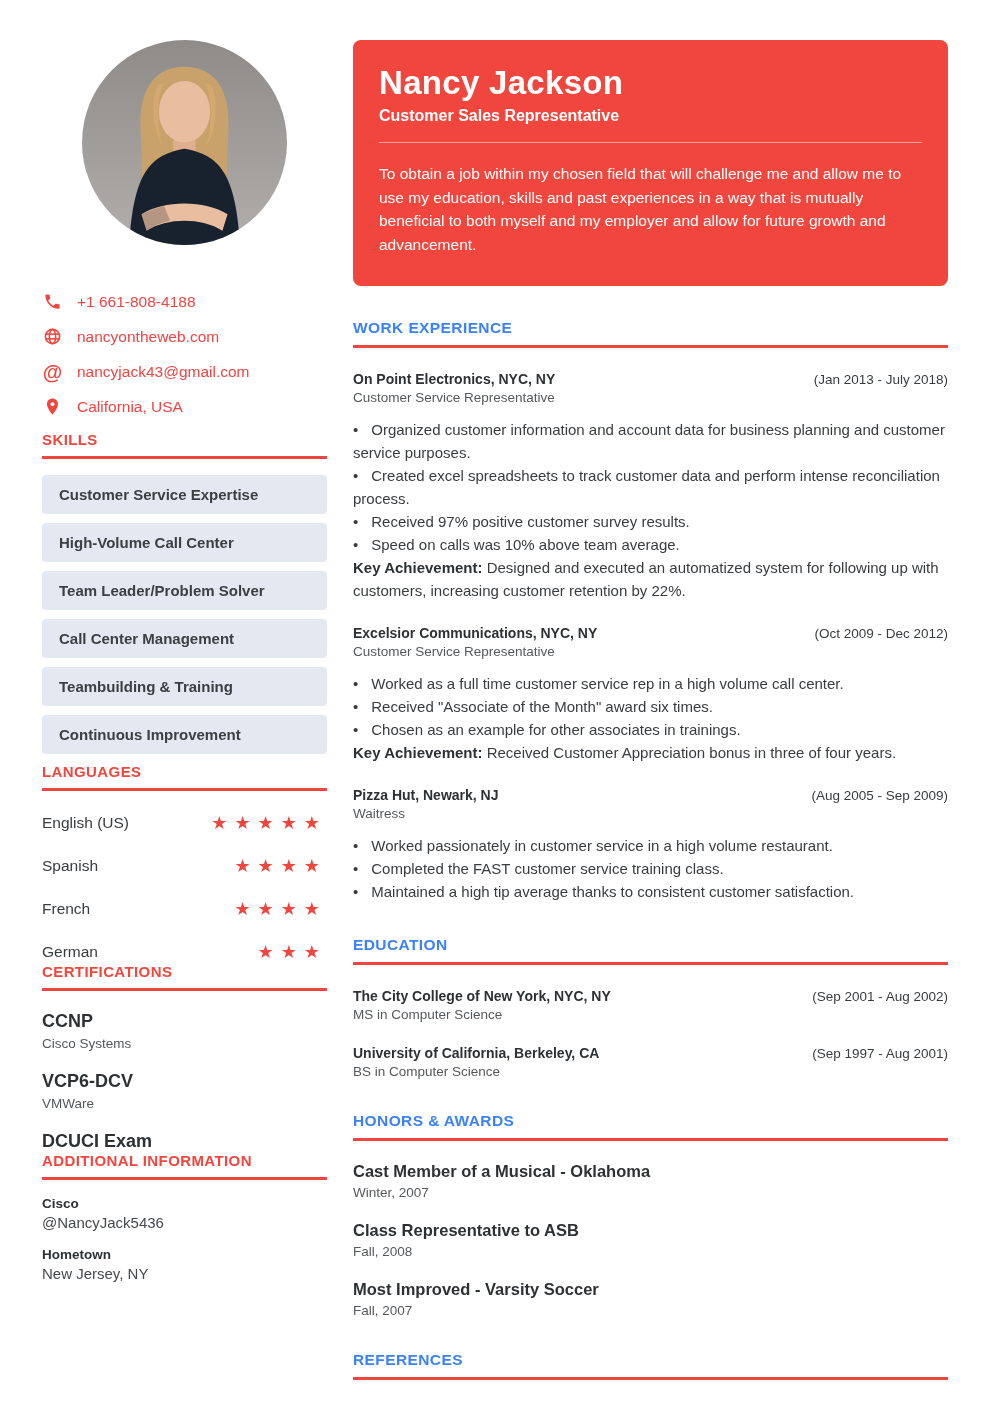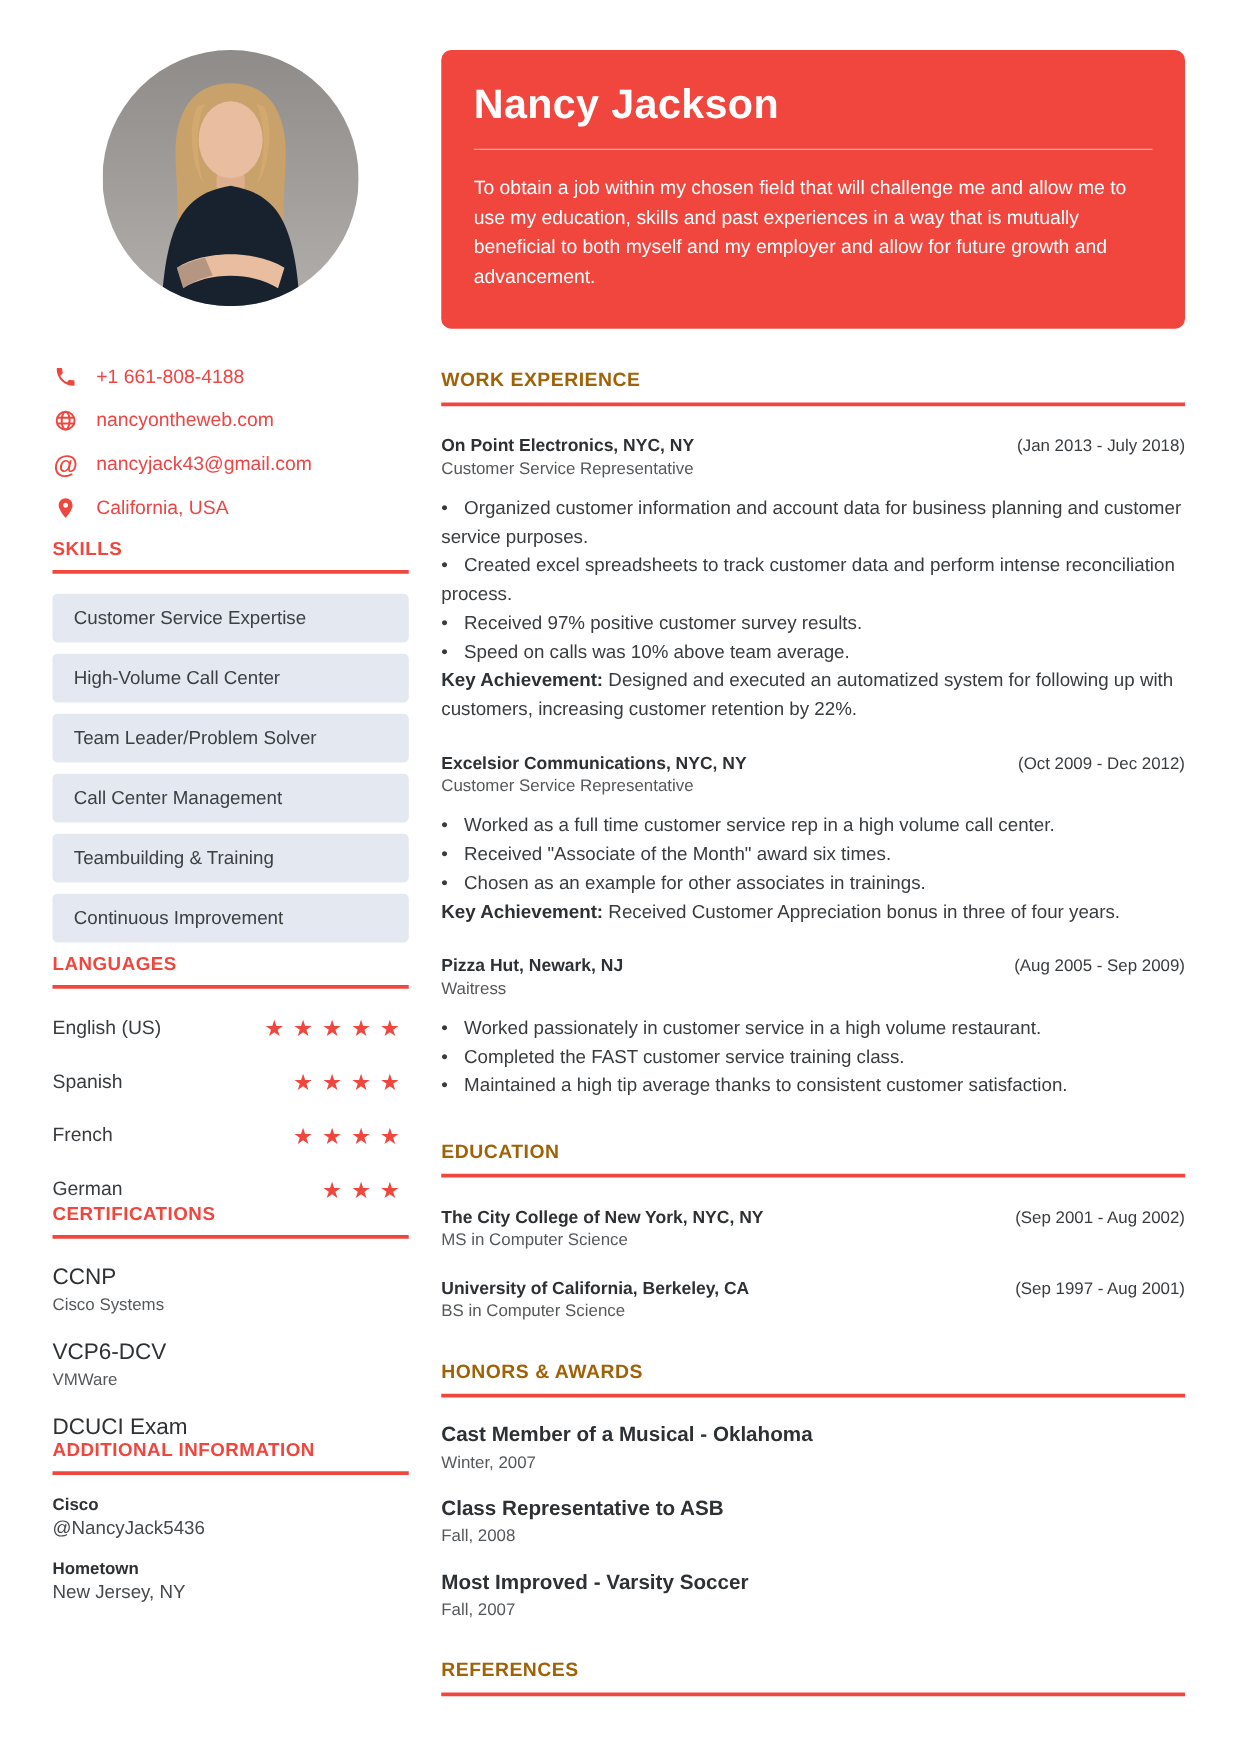--- a/index.html
+++ b/index.html
@@ -31,31 +31,31 @@
 
   .side-section { }
   .side-title {
     color: #f0463e; font-weight: bold; font-size: 15px; letter-spacing: .4px;
     padding-bottom: 8px; border-bottom: 3px solid #f0463e;
   }
 
   .pill-list { margin-top: 16px; }
   .pill {
     background: #e3e8f1; border-radius: 4px; padding: 11px 17px;
-    font-size: 15px; color: #3c4043; margin-bottom: 9px;
+    font-size: 15px; color: #3c4043; margin-bottom: 9px; font-weight: bold;
   }
 
   .lang-list { margin-top: 8px; }
   .lang-row { display: flex; justify-content: space-between; align-items: center; margin-top: 21px; }
   .lang-name { font-size: 15.5px; }
   .lang-stars { color: #f0463e; font-size: 18px; letter-spacing: 7px; white-space: nowrap; }
 
   .cert-list { margin-top: 4px; }
   .cert-item { margin-top: 20px; }
-  .cert-name { font-size: 18px; font-weight: normal; color: #2e3134; }
+  .cert-name { font-size: 18px; font-weight: bold; color: #2e3134; }
   .cert-org { font-size: 13.5px; color: #55585b; margin-top: 4px; }
 
   .addl-list { margin-top: 4px; }
   .addl-item { margin-top: 16px; }
   .addl-label { font-size: 13.5px; font-weight: bold; color: #2e3134; }
   .addl-value { font-size: 15px; color: #46494c; margin-top: 3px; }
 
   
   .main { position: absolute; left: 353px; top: 40px; width: 595px; }
 
@@ -63,21 +63,21 @@
     background: #f0463e; color: #ffffff; border-radius: 8px;
     padding: 24px 26px 30px;
   }
   .hero-name { font-size: 33px; font-weight: bold; letter-spacing: .3px; }
   .hero-title { font-size: 16px; font-weight: bold; margin-top: 5px; }
   .hero-divider { border: none; height: 1px; background: rgba(255,255,255,.5); margin: 17px 0 19px; }
   .hero-summary { font-size: 15.5px; line-height: 1.52; }
 
   .section { margin-top: 33px; }
   .section-title {
-    color: #a16207; font-weight: bold; font-size: 15.5px; letter-spacing: .4px;
+    color: #3b82f6; font-weight: bold; font-size: 15.5px; letter-spacing: .4px;
     padding-bottom: 8px; border-bottom: 3px solid #f0463e;
   }
 
   .job { margin-top: 23px; }
   .head-row { display: flex; justify-content: space-between; align-items: baseline; }
   .head-main { font-size: 14px; font-weight: bold; color: #2e3134; }
   .head-date { font-size: 13.5px; color: #393c3f; white-space: nowrap; padding-left: 12px; }
   .head-sub { font-size: 13.5px; color: #55585b; margin-top: 3px; }
 
   .bullets { margin-top: 13px; list-style: none; }
@@ -222,20 +222,21 @@
       </div>
     </div>
   </section>
 
 </aside>
 
 <main class="main">
 
   <header class="hero">
     <h1 class="hero-name">Nancy Jackson</h1>
+    <div class="hero-title">Customer Sales Representative</div>
     <hr class="hero-divider">
     <p class="hero-summary">To obtain a job within my chosen field that will challenge me and allow me to use my education, skills and past experiences in a way that is mutually beneficial to both myself and my employer and allow for future growth and advancement.</p>
   </header>
 
   <section class="section">
     <h2 class="section-title">WORK EXPERIENCE</h2>
 
     <article class="job">
       <div class="head-row">
         <span class="head-main">On Point Electronics, NYC, NY</span>

